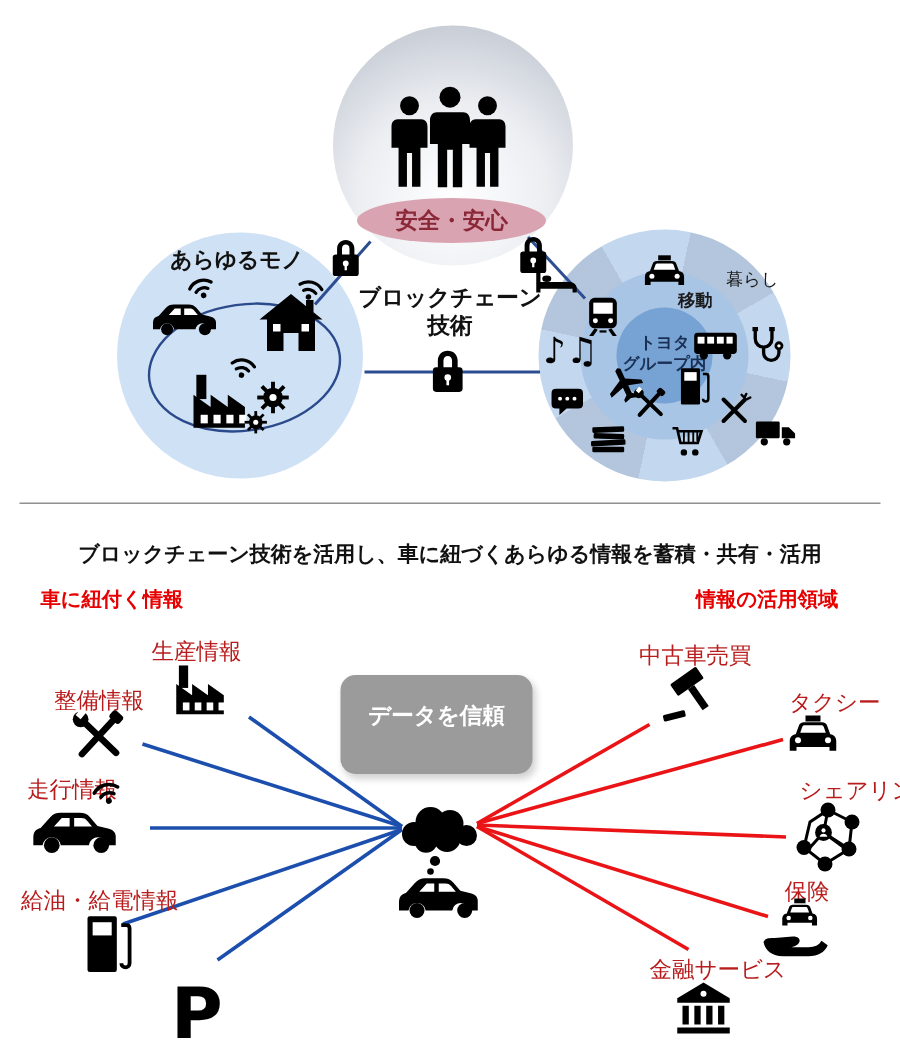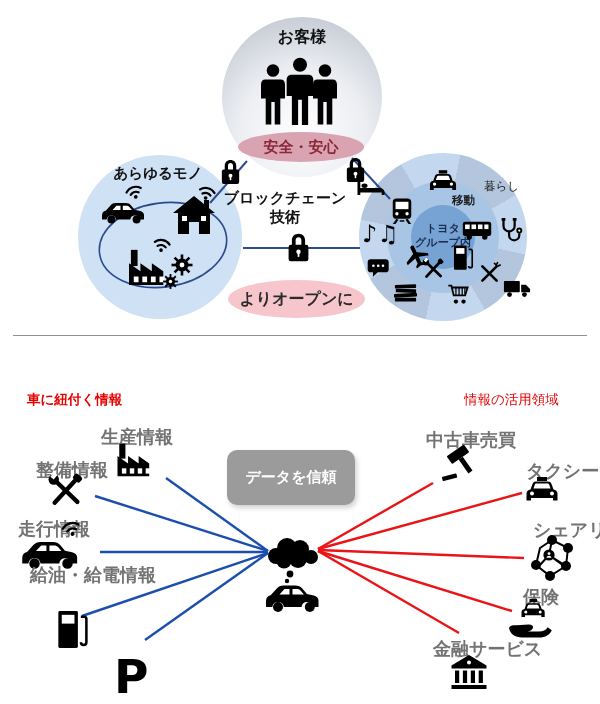--- a/index.html
+++ b/index.html
@@ -24,21 +24,21 @@
   #sv-ring2{left:387px;top:181px;width:112px;height:112px;background:#a9c5e5;}
   #sv-inner{left:411px;top:205px;width:64px;height:64px;background:#76a3d4;}
 
   #t-customers{left:222px;top:27px;width:160px;text-align:center;font-size:16px;font-weight:600;}
   #t-things{left:88px;top:164px;width:140px;text-align:center;font-size:14.5px;font-weight:600;}
   #t-services{left:370px;top:158px;width:145px;text-align:center;font-size:14.5px;font-weight:600;}
   #t-kurashi{left:484px;top:179px;font-size:11.5px;font-weight:400;color:#1b1b1b;}
   #t-idou{left:452px;top:193px;font-size:11.5px;font-weight:600;color:#1b1b1b;}
   #t-toyota{left:403px;top:222px;width:80px;text-align:center;font-size:11px;line-height:14px;
             font-weight:600;color:#1a2f52;}
-  #t-tech{left:209px;top:189px;width:152px;text-align:center;font-size:15px;line-height:19px;font-weight:600;}
+  #t-tech{left:224px;top:189px;width:152px;text-align:center;font-size:15px;line-height:19px;font-weight:600;}
 
   #b-safety{left:238px;top:132px;width:126px;height:30px;background:#d9a3b2;border-radius:50%;
     text-align:center;line-height:30px;font-size:15px;font-weight:700;color:#8b2838;}
   #b-open{left:228px;top:280px;width:137px;height:38px;background:#f7c6cd;border-radius:50%;
     text-align:center;line-height:38px;font-size:16px;font-weight:700;color:#2b2b2b;}
 
   .person{position:absolute;}
   #p1{left:257px;top:63px;width:32px;height:63px;}
   #p2{left:282px;top:57px;width:36px;height:69px;}
   #p3{left:309px;top:63px;width:32px;height:63px;}
@@ -71,37 +71,37 @@
   #i-cutlery{left:477px;top:261px;width:25px;height:25px;}
   #i-books{left:392px;top:281px;width:27px;height:23px;}
   #i-cart{left:447px;top:282px;width:25px;height:24px;}
   #i-truck{left:503px;top:278px;width:28px;height:21px;}
 
   #divider{left:13px;top:335px;width:574px;height:1px;background:#8f8f8f;}
 
   
   #bt-title{left:0;top:361px;width:600px;text-align:center;font-size:14px;font-weight:700;color:#111;}
   #bt-lhead{left:27px;top:391px;font-size:13.5px;font-weight:700;color:#e60000;}
-  #bt-rhead{left:464px;top:391px;font-size:13.5px;font-weight:400;color:#e60000;}
-
-  .itemlbl{font-size:18px;font-weight:700;color:#737373;}
+  #bt-rhead{left:464px;top:391px;font-size:13.5px;font-weight:700;color:#e60000;}
+
+  .itemlbl{font-size:15px;font-weight:400;color:#b91c1c;}
   #l0-t{left:101px;top:425px;} #l0-i{left:114px;top:441px;width:44px;height:37px;}
   #l1-t{left:36px;top:458px;}  #l1-i{left:44px;top:473px;width:44px;height:35px;}
   #l2-t{left:18px;top:517px;}  #l2-i{left:16px;top:536px;width:70px;height:34px;}
   #l2-w{left:60px;top:519px;width:22px;height:18px;transform:rotate(-15deg);}
-  #l3-t{left:14px;top:563px;margin-left:16px;}  #l3-i{left:55px;top:607px;width:36px;height:43px;}
+  #l3-t{left:14px;top:591px;}  #l3-i{left:55px;top:607px;width:36px;height:43px;}
   #l4-t{left:108px;top:680px;margin-top:40px;} #l4-i{left:114px;top:653px;font-size:47px;font-weight:800;line-height:47px;color:#000;}
 
   #r0-t{left:426px;top:428px;} #r0-i{left:437px;top:444px;width:46px;height:40px;}
   #r1-t{left:526px;top:459px;} #r1-i{left:523px;top:474px;width:38px;height:34px;}
   #r2-t{left:533px;top:518px;} #r2-i{left:527px;top:534px;width:50px;height:48px;}
   #r3-t{left:523px;top:585px;} #r3-i{left:505px;top:598px;width:56px;height:46px;}
   #r4-t{left:433px;top:637px;} #r4-i{left:449px;top:652px;width:40px;height:40px;}
 
-  #bt-box{left:227px;top:450px;width:128px;height:55px;background:#9b9b9b;border-radius:10px;
+  #bt-box{left:227px;top:450px;width:128px;height:66px;background:#9b9b9b;border-radius:10px;
     text-align:center;line-height:55px;font-size:15px;font-weight:700;color:#fff;
     box-shadow:2px 3px 5px rgba(0,0,0,.18);}
   #bt-record{left:222px;top:512px;width:140px;text-align:center;font-size:17px;font-weight:800;color:#e60000;}
   #i-cloud{left:266px;top:536px;width:56px;height:50px;}
   #i-carsuv{left:264px;top:580px;width:60px;height:34px;}
 </style>
 </head>
 <body>
 
 <div id="stage">
@@ -113,21 +113,20 @@
   <div class="abs circle" id="sv-inner"></div>
   <div class="abs circle" id="c-customers"></div>
 
   <svg class="ov" width="600" height="335">
     <ellipse cx="163" cy="245" rx="64" ry="42" fill="none" stroke="#2b4a8c" stroke-width="1.6" transform="rotate(-8 163 245)"></ellipse>
     <line x1="210" y1="203" x2="247" y2="161" stroke="#2d4d92" stroke-width="2"></line>
     <line x1="352" y1="158" x2="390" y2="199" stroke="#2d4d92" stroke-width="2"></line>
     <line x1="243" y1="248" x2="360" y2="248" stroke="#2d4d92" stroke-width="2"></line>
   </svg>
 
-  <div class="abs lbl" id="t-customers">お客様</div>
   <div class="person ic" id="p1">
       <svg viewBox="0 0 32 62">
         <circle cx="16" cy="7" r="6.3"></circle>
         <path d="M8.2 16h15.6c2.6 0 4.2 2 4.2 4.9V35h-4.7v26h-5.6V38.5h-3.4V61H8.7V35H4v-14.1C4 18 5.6 16 8.2 16z"></path>
       </svg>
     </div>
   <div class="person ic" id="p2">
       <svg viewBox="0 0 32 62">
         <circle cx="16" cy="7" r="6.3"></circle>
         <path d="M8.2 16h15.6c2.6 0 4.2 2 4.2 4.9V35h-4.7v26h-5.6V38.5h-3.4V61H8.7V35H4v-14.1C4 18 5.6 16 8.2 16z"></path>
@@ -373,41 +372,41 @@
       </svg>
     </div>
   <div class="abs ic" id="lock3">
       <svg viewBox="0 0 26 30">
         <path d="M7 14V8.5C7 5 9.5 2.5 13 2.5S19 5 19 8.5V14h-3.4V8.5c0-1.7-1.1-2.8-2.6-2.8s-2.6 1.1-2.6 2.8V14z"></path>
         <rect x="4" y="12.5" width="18" height="15" rx="2"></rect>
         <circle cx="13" cy="18.8" r="2" fill="#fff"></circle>
         <rect x="12.2" y="19.5" width="1.6" height="4" fill="#fff"></rect>
       </svg>
     </div>
-  <div class="abs" id="b-open">よりオープンに</div>
 
   <div class="abs" id="divider"></div>
 
   <svg class="ov" width="600" height="704">
     <g stroke="#1c4fad" stroke-width="2.4">
       <line x1="166" y1="478" x2="268" y2="551"></line>
       <line x1="95" y1="496" x2="268" y2="551"></line>
       <line x1="100" y1="552" x2="268" y2="552"></line>
       <line x1="82" y1="616" x2="268" y2="553"></line>
       <line x1="145" y1="640" x2="268" y2="553"></line>
     </g>
     <g stroke="#ea1417" stroke-width="2.4">
       <line x1="318" y1="549" x2="433" y2="483"></line>
       <line x1="318" y1="549" x2="522" y2="493"></line>
       <line x1="318" y1="550" x2="524" y2="558"></line>
       <line x1="318" y1="551" x2="512" y2="611"></line>
       <line x1="318" y1="551" x2="459" y2="633"></line>
     </g>
   </svg>
 
+  <div class="abs lbl" id="bt-title">ブロックチェーン技術を活用し、車に紐づくあらゆる情報を蓄積・共有・活用</div>
   <div class="abs lbl" id="bt-lhead">車に紐付く情報</div>
   <div class="abs lbl" id="bt-rhead">情報の活用領域</div>
 
   <div class="abs lbl itemlbl" id="l0-t">生産情報</div>
   <div class="abs ic" id="l0-i">
       <svg viewBox="0 0 48 42">
         <path d="M3 40V17l12 8.5V17l12 8.5V17l12 8.5V40z"></path>
         <rect x="5" y="3" width="7" height="17"></rect>
         <g fill="#fff">
           <rect x="8" y="31" width="5" height="6"></rect>

